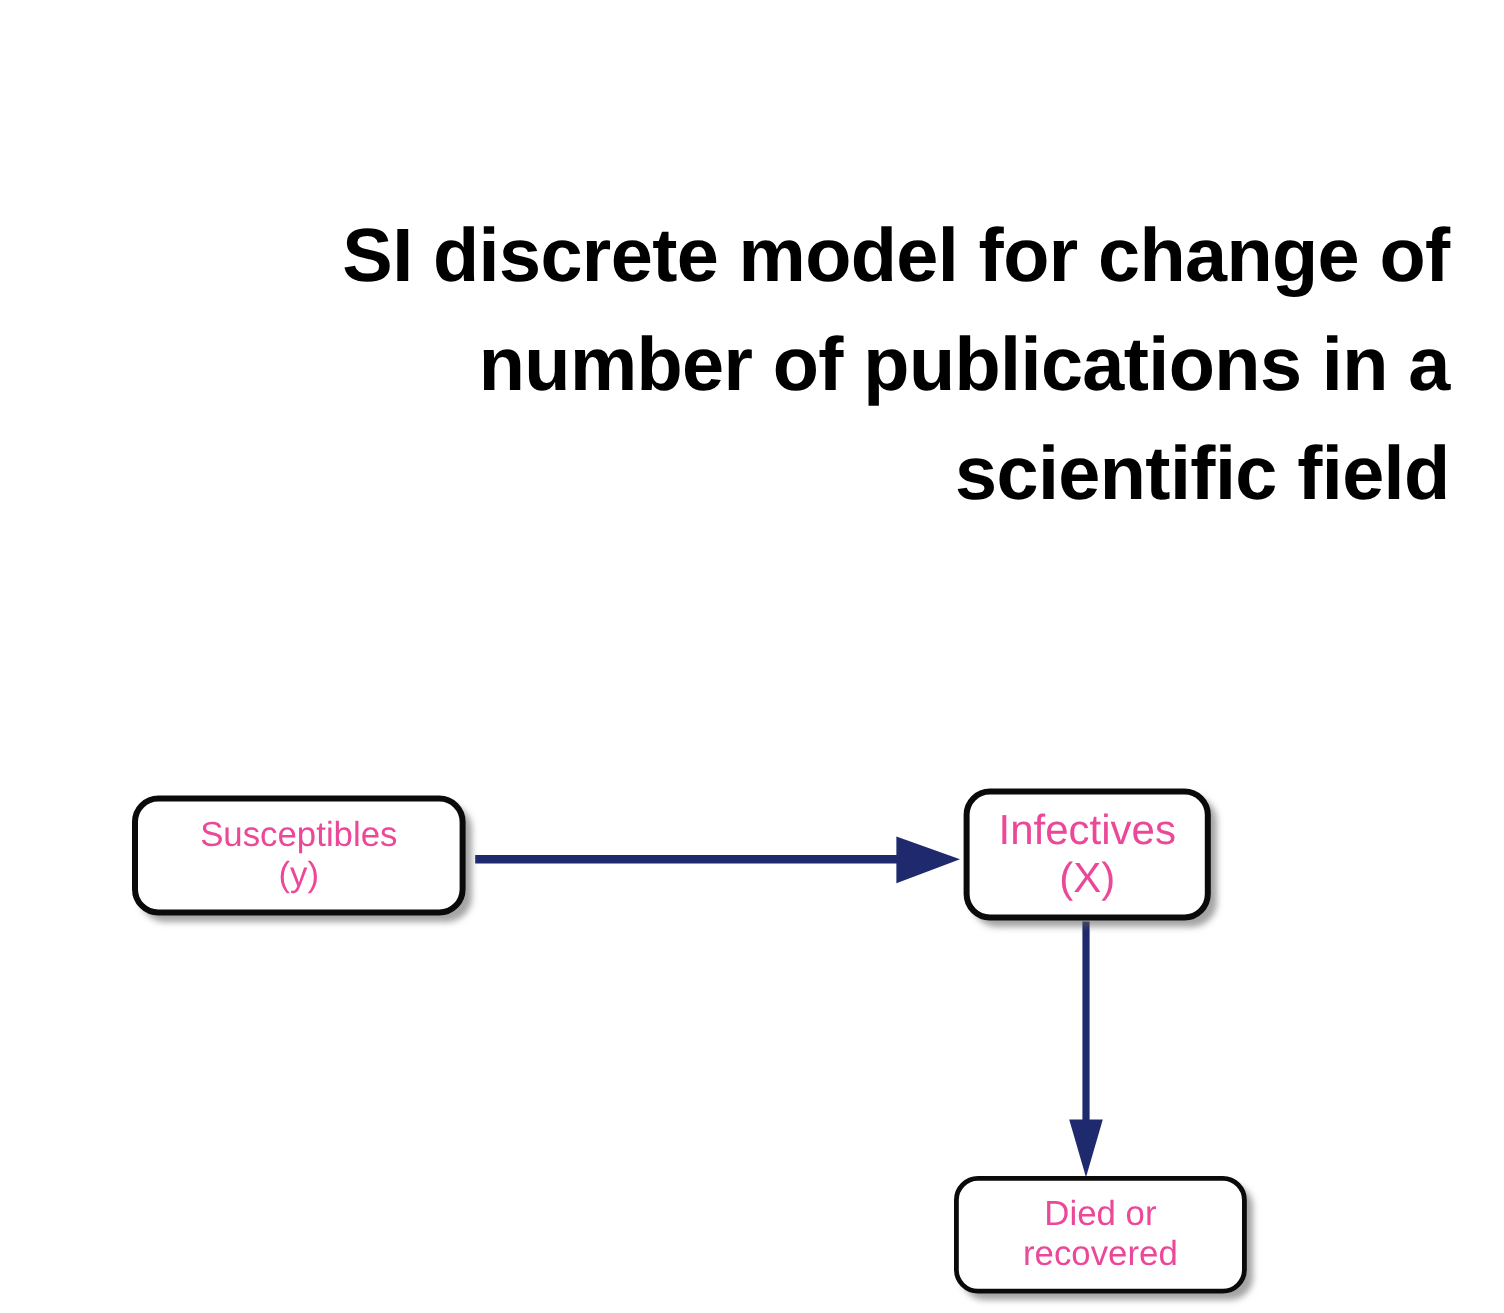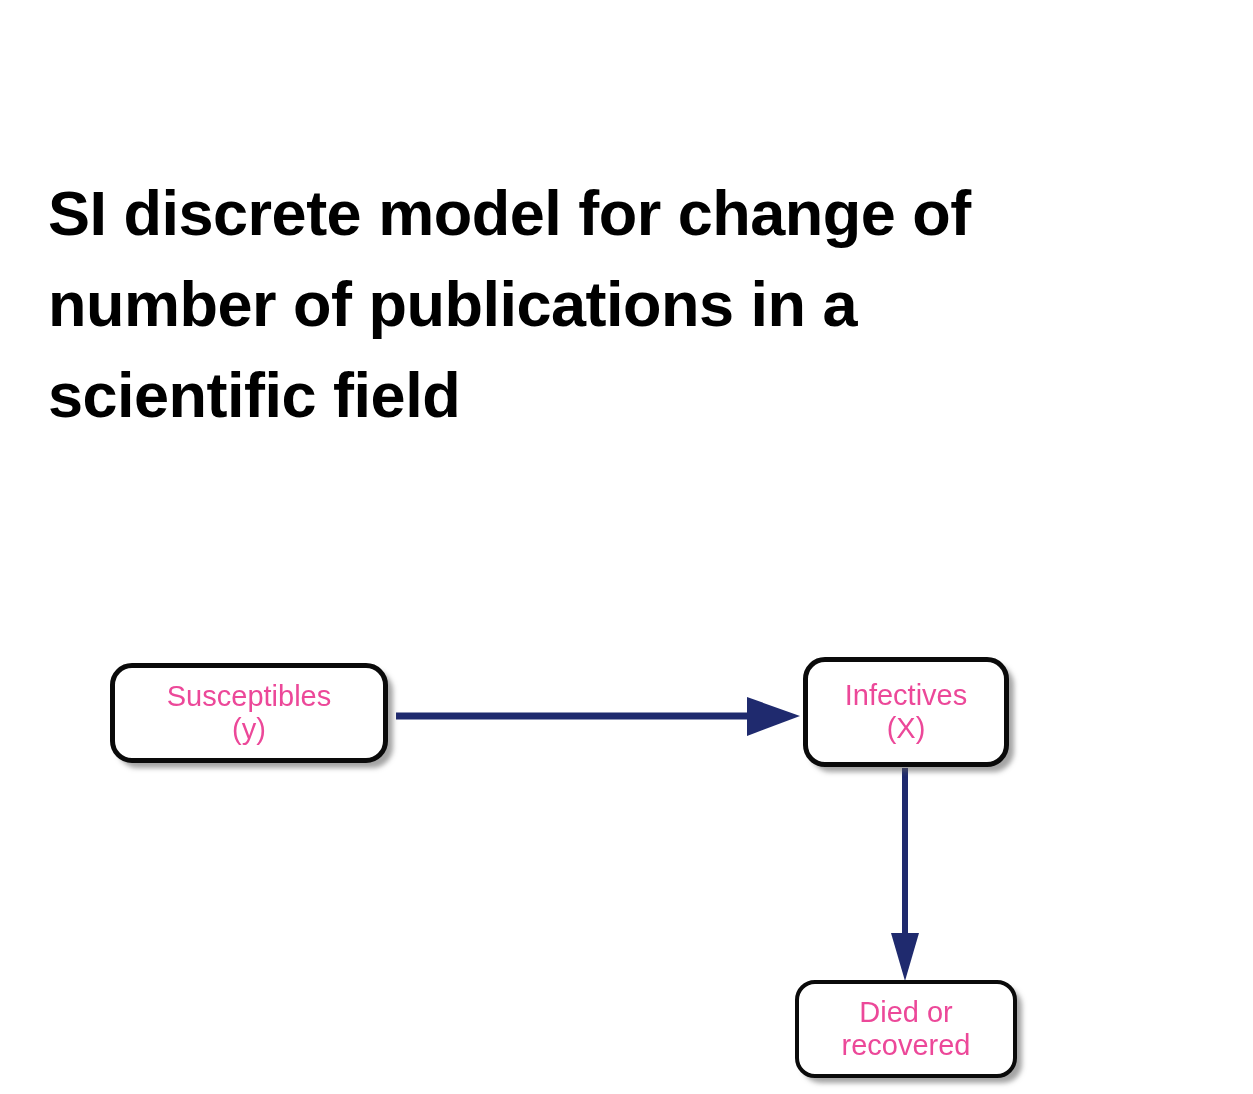--- a/index.html
+++ b/index.html
@@ -16,21 +16,21 @@
     overflow: hidden;
     font-family: "Liberation Sans", sans-serif;
   }
 
   
   #slide-title {
     position: absolute;
     left: 48px;
     top: 168px;
     width: 1160px;
-    text-align: left;
+    text-align: right;
     font-family: "Liberation Sans", sans-serif;
     font-weight: bold;
     font-size: 63px;
     line-height: 91px;
     color: #000000;
     letter-spacing: -0.5px;
     white-space: pre-line;
   }
 
   
@@ -68,27 +68,27 @@
     font-size: 29px;
   }
 
   #node-infectives {
     left: 803px;
     top: 657px;
     width: 206px;
     height: 110px;
     border: 5px solid #0a0a0a;
     border-radius: 22px;
-    font-size: 29px;
+    font-size: 35px;
   }
 
   #node-died-recovered {
     left: 795px;
     top: 980px;
-    width: 222px;
+    width: 244px;
     height: 98px;
     border: 4px solid #0a0a0a;
     border-radius: 20px;
     font-size: 29px;
   }
 
   
   #connectors {
     position: absolute;
     left: 0;

